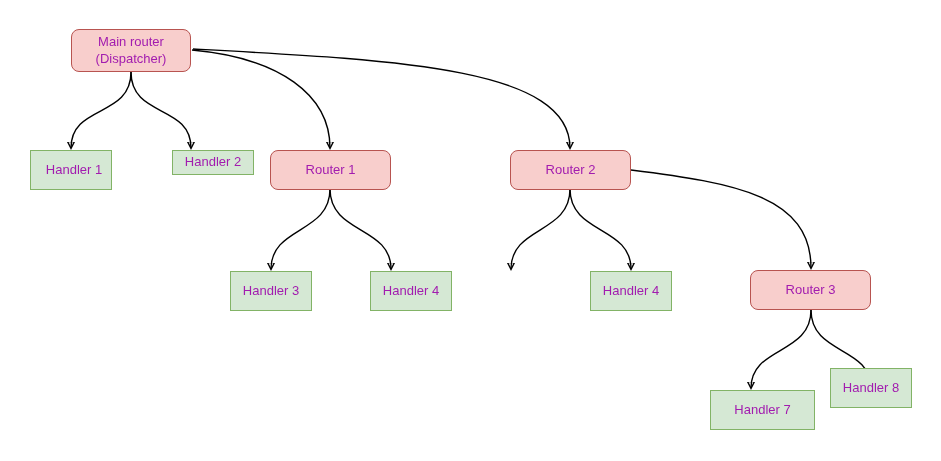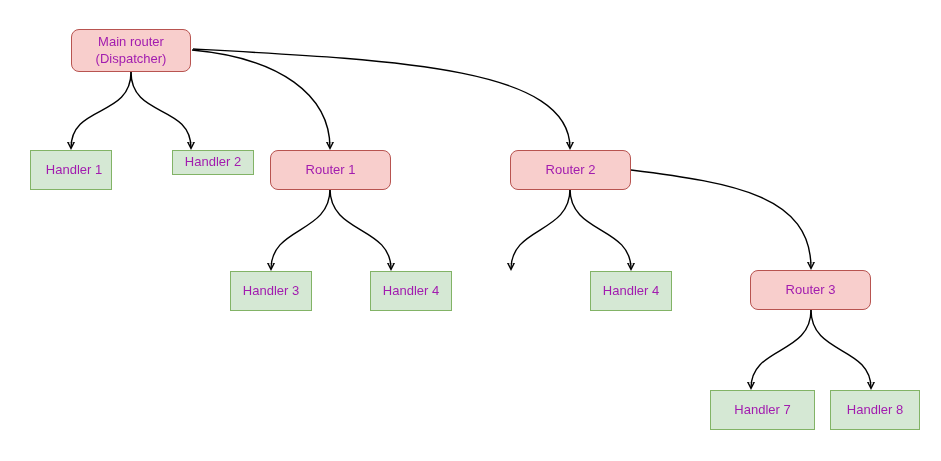--- a/index.html
+++ b/index.html
@@ -89,15 +89,15 @@
 
   <div class="node handler" style="left:350px; top:271px; width:82px; height:40px;margin-left:20px;">Handler 4</div>
 
 
   <div class="node handler" style="left:590px; top:271px; width:82px; height:40px;">Handler 4</div>
 
   <div class="node router" style="left:750px; top:270px; width:121px; height:40px;">Router 3</div>
 
   <div class="node handler" style="left:710px; top:390px; width:105px; height:40px;">Handler 7</div>
 
-  <div class="node handler" style="left:830px; top:390px; width:90px; height:40px;">Handler 8</div>
+  <div class="node handler" style="left:830px; top:368px; width:82px; height:40px;">Handler 8</div>
 
 </div>
 
 </body></html>

